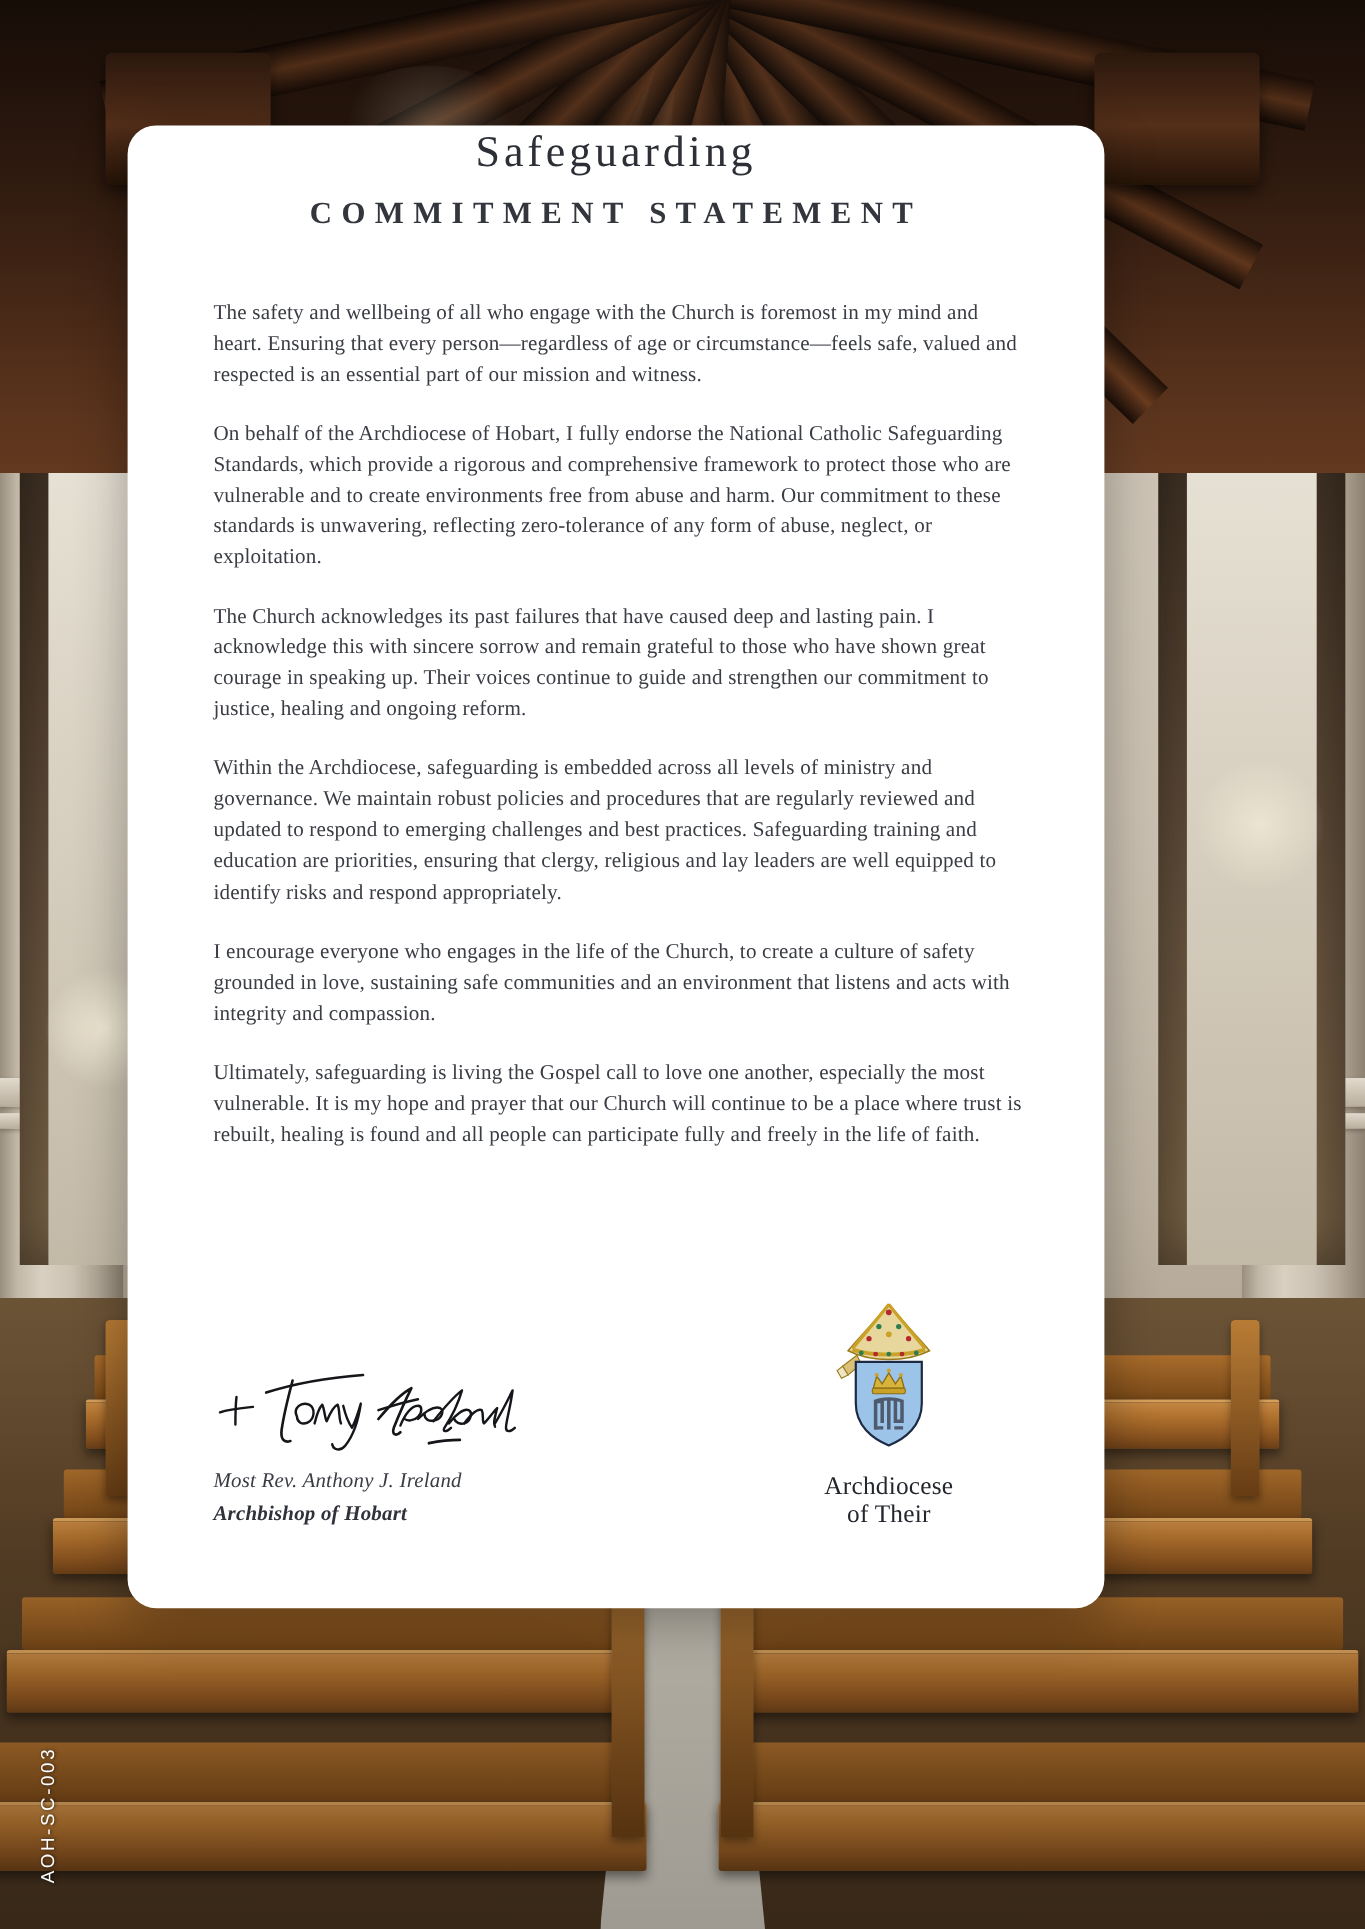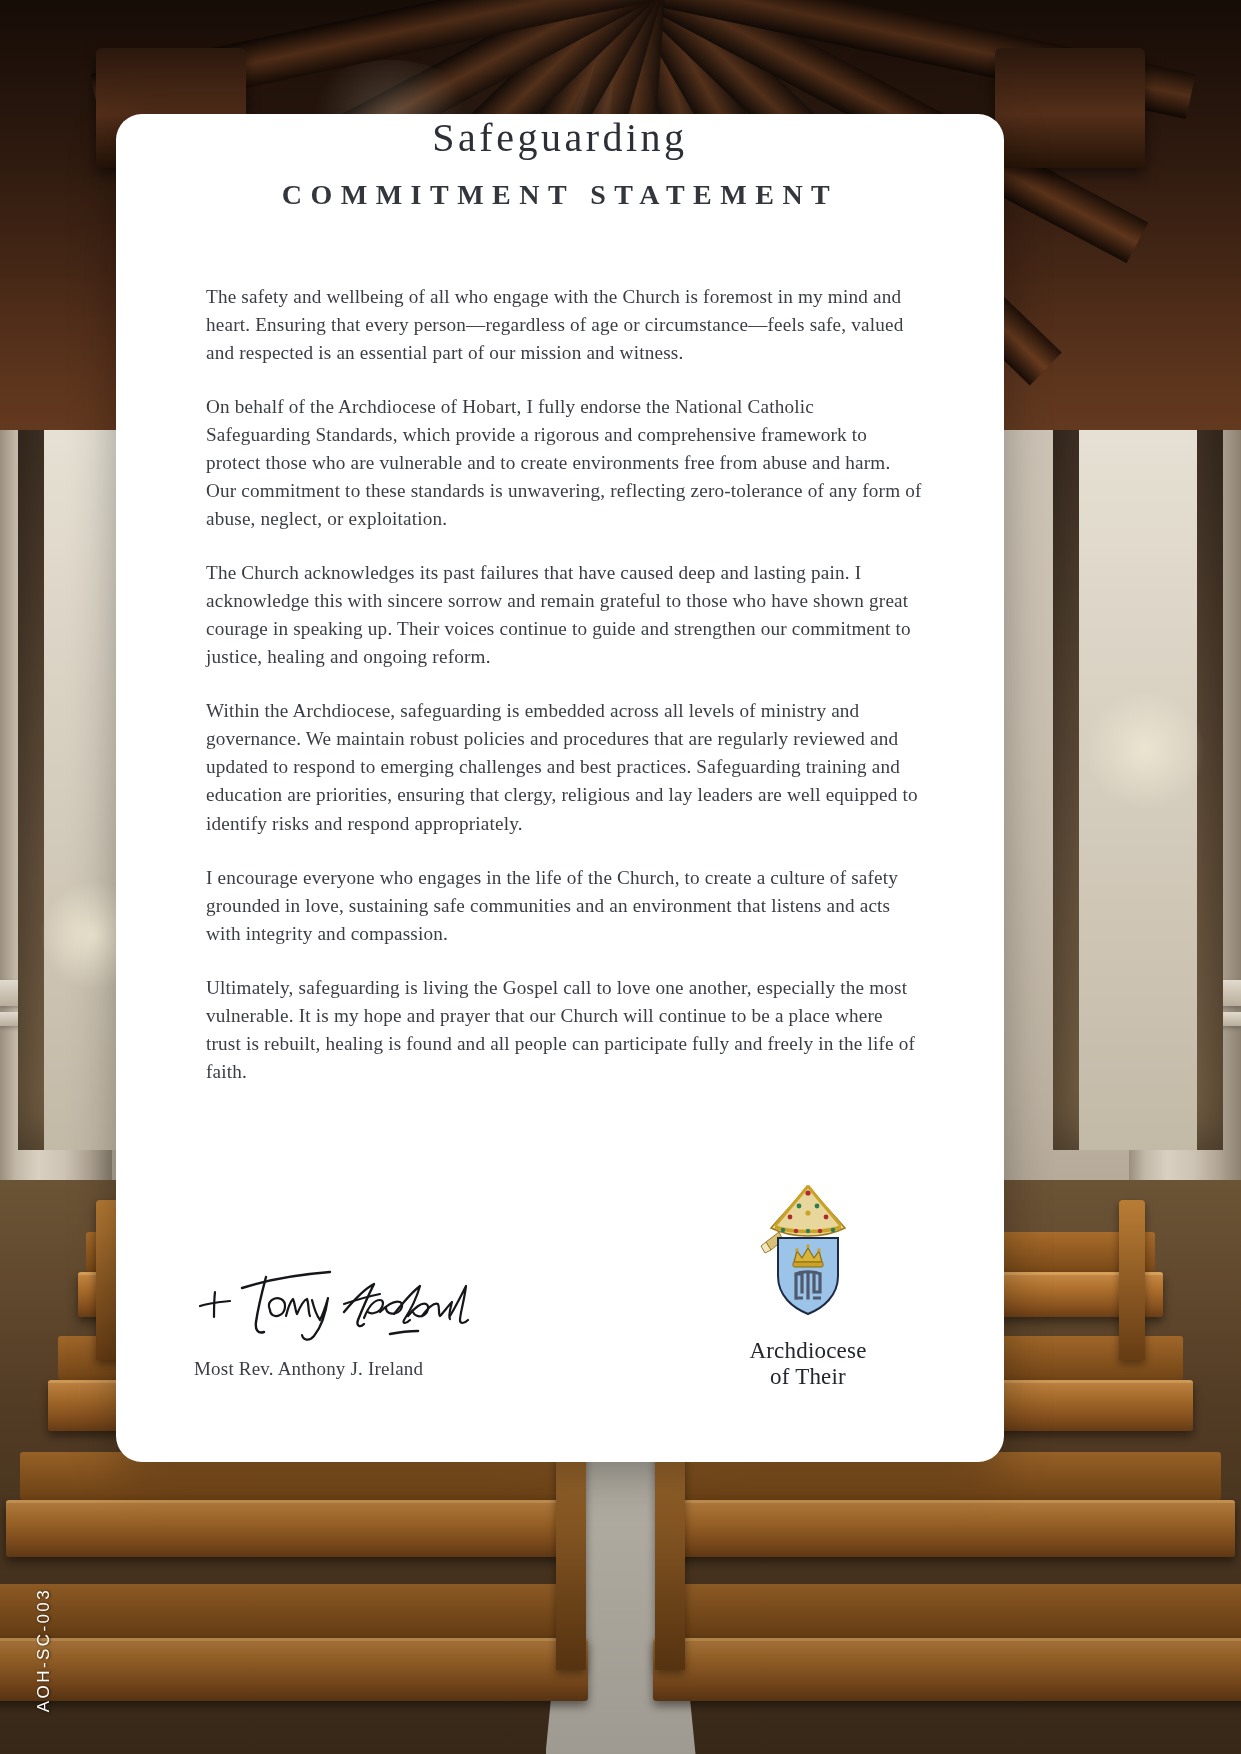--- a/index.html
+++ b/index.html
@@ -208,39 +208,40 @@
     text-align: center;
     font-family: "Liberation Serif", serif;
     font-size: 28px;
     font-weight: 700;
     letter-spacing: 8.5px;
     color: #33363d;
   }
 
   
   #body-text {
-    margin: 12px;
+    margin: 0;
     padding: 60px 70px 0 78px;
   }
   .para {
     margin: 0 0 26px 0;
     font-family: "Liberation Serif", serif;
     font-size: 19.2px;
     line-height: 1.46;
     color: #3a3d44;
     text-align: left;
     letter-spacing: .18px;
   }
 
   
   #sig-block {
     position: absolute;
     left: 78px;
     bottom: 74px;
     width: 400px;
+    font-style: italic;
   }
   #signature-mark {
     height: 78px;
     position: relative;
     margin-bottom: 14px;
   }
   #signature-mark svg { display: block; }
   .sig-name {
     font-family: "Liberation Serif", serif;
     font-size: 19px;
@@ -415,20 +416,21 @@
           <path d="M228 50 C 234 42, 240 36, 244 38 C 246 42, 244 48, 246 50
                    C 250 46, 254 40, 258 36 C 256 44, 254 50, 256 53" stroke-width="2.2"></path>
           <path d="M256 50 C 262 40, 268 28, 272 20 C 270 36, 266 48, 266 54
                    C 266 58, 270 58, 274 54" stroke-width="2.2"></path>
 
           <path d="M196 68 C 206 66, 216 65, 224 65" stroke-width="2.6"></path>
         </g>
       </svg>
     </div>
     <p class="sig-name">Most Rev. Anthony J. Ireland</p>
+    <p class="sig-title">Archbishop of Hobart</p>
   </div>
 
   <div id="crest-block">
     <svg id="crest-art" width="118" height="142" viewBox="0 0 118 142" xmlns="http://www.w3.org/2000/svg" aria-hidden="true">
 
       <g>
         <path d="M30 52 L17 62 L22 70 L34 60 Z" fill="#d9c178" stroke="#9b7a1c" stroke-width="1"></path>
         <path d="M17 62 L12 66 L16 73 L22 70 Z" fill="#efe6c6" stroke="#9b7a1c" stroke-width="1"></path>
       </g>
 

